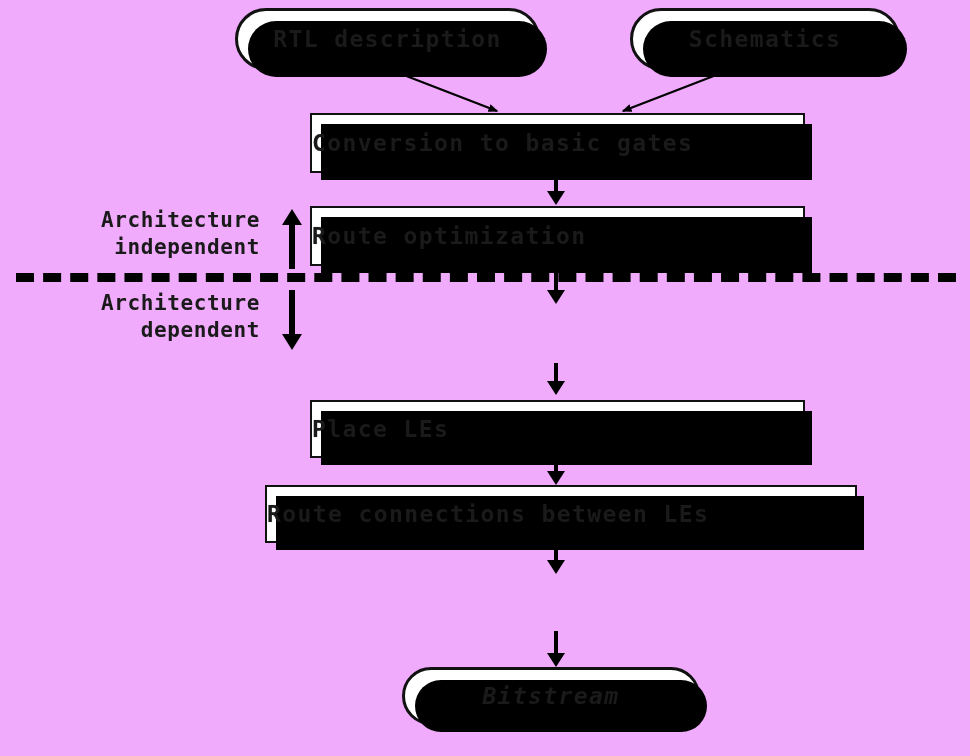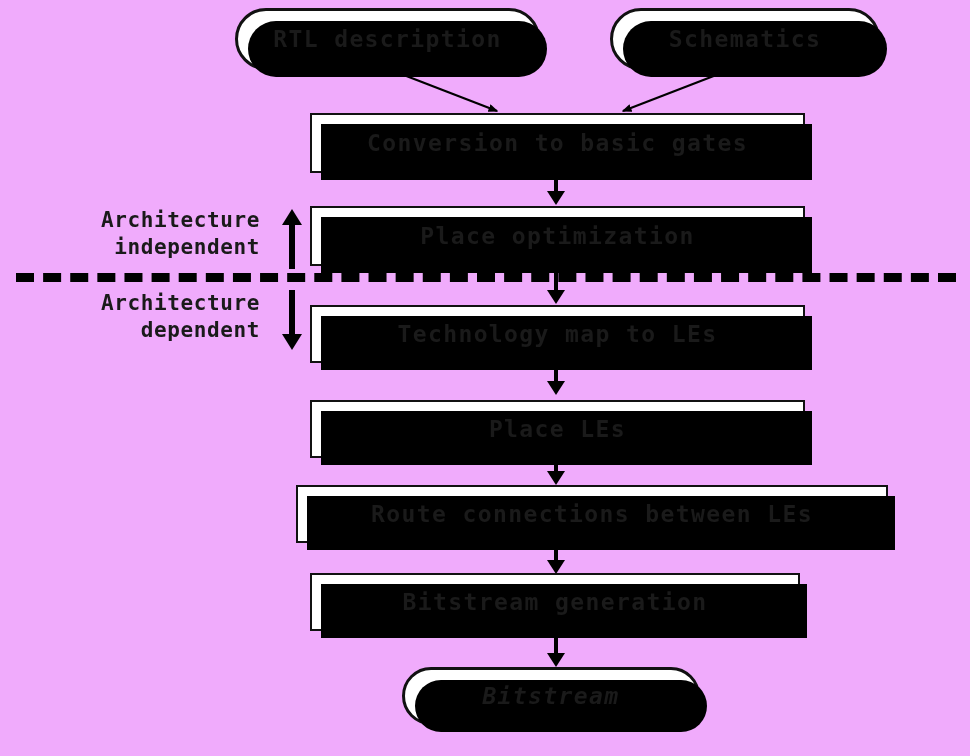--- a/index.html
+++ b/index.html
@@ -32,21 +32,20 @@
   }
 
   
   .proc {
     position: absolute;
     box-sizing: border-box;
     background: #ffffff;
     border: 2px solid #111111;
     display: flex;
     align-items: center;
-    justify-content: center;
     z-index: 2;
   }
   .proc::after {  
     content: "";
     position: absolute;
     left: 9px;
     top: 9px;
     width: 100%;
     height: 100%;
     background: #000000;
@@ -164,21 +163,21 @@
 </style>
 </head>
 <body>
 
 <div id="canvas">
 
   <div class="term" style="left:235px; top:8px; width:305px; height:62px;">
     <span class="node-label">RTL description</span>
   </div>
 
-  <div class="term" style="left:610px; top:8px; width:270px; height:62px;">
+  <div class="term" style="left:630px; top:8px; width:270px; height:62px;">
     <span class="node-label">Schematics</span>
   </div>
 
   <svg class="overlay" viewBox="0 0 970 756" xmlns="http://www.w3.org/2000/svg">
     <defs>
       <marker id="ah" markerWidth="10" markerHeight="10" refX="8.5" refY="4" orient="auto" markerUnits="userSpaceOnUse">
         <path d="M0,0 L10,4 L0,8 z" fill="#000000"></path>
       </marker>
     </defs>
     <line x1="396" y1="72" x2="497" y2="111" stroke="#000000" stroke-width="2.2" marker-end="url(#ah)"></line>
@@ -188,58 +187,52 @@
   <div class="proc" style="left:310px; top:113px; width:495px; height:60px;">
     <span class="node-label">Conversion to basic gates</span>
   </div>
 
   <div class="vconn" style="left:547px; top:173px; width:18px; height:32px;">
     <div class="shaft" style="height:20px;"></div>
     <div class="head" style="top:18px;"></div>
   </div>
 
   <div class="proc" style="left:310px; top:206px; width:495px; height:60px;">
-    <span class="node-label">Place optimization</span>
+    <span class="node-label">Route optimization</span>
   </div>
 
   <div class="vconn" style="left:547px; top:266px; width:18px; height:40px;">
     <div class="shaft" style="height:28px;"></div>
     <div class="head" style="top:24px;"></div>
   </div>
 
-  <div class="proc" style="left:310px; top:305px; width:495px; height:58px;">
-    <span class="node-label">Technology map to LEs</span>
-  </div>
 
   <div class="vconn" style="left:547px; top:363px; width:18px; height:32px;">
     <div class="shaft" style="height:20px;"></div>
     <div class="head" style="top:18px;"></div>
   </div>
 
   <div class="proc" style="left:310px; top:392px; width:495px; height:58px;margin-top:8px;">
     <span class="node-label">Place LEs</span>
   </div>
 
   <div class="vconn" style="left:547px; top:450px; width:18px; height:36px;">
     <div class="shaft" style="height:24px;"></div>
     <div class="head" style="top:21px;"></div>
   </div>
 
-  <div class="proc" style="left:265px; top:485px; width:592px; height:58px;margin-left:31px;">
+  <div class="proc" style="left:265px; top:485px; width:592px; height:58px;">
     <span class="node-label">Route connections between LEs</span>
   </div>
 
   <div class="vconn" style="left:547px; top:543px; width:18px; height:32px;">
     <div class="shaft" style="height:20px;"></div>
     <div class="head" style="top:17px;"></div>
   </div>
 
-  <div class="proc" style="left:310px; top:573px; width:490px; height:58px;">
-    <span class="node-label">Bitstream generation</span>
-  </div>
 
   <div class="vconn" style="left:547px; top:631px; width:18px; height:38px;">
     <div class="shaft" style="height:26px;"></div>
     <div class="head" style="top:22px;"></div>
   </div>
 
   <div class="term" style="left:402px; top:667px; width:298px; height:58px;font-style:italic;">
     <span class="node-label">Bitstream</span>
   </div>
 

